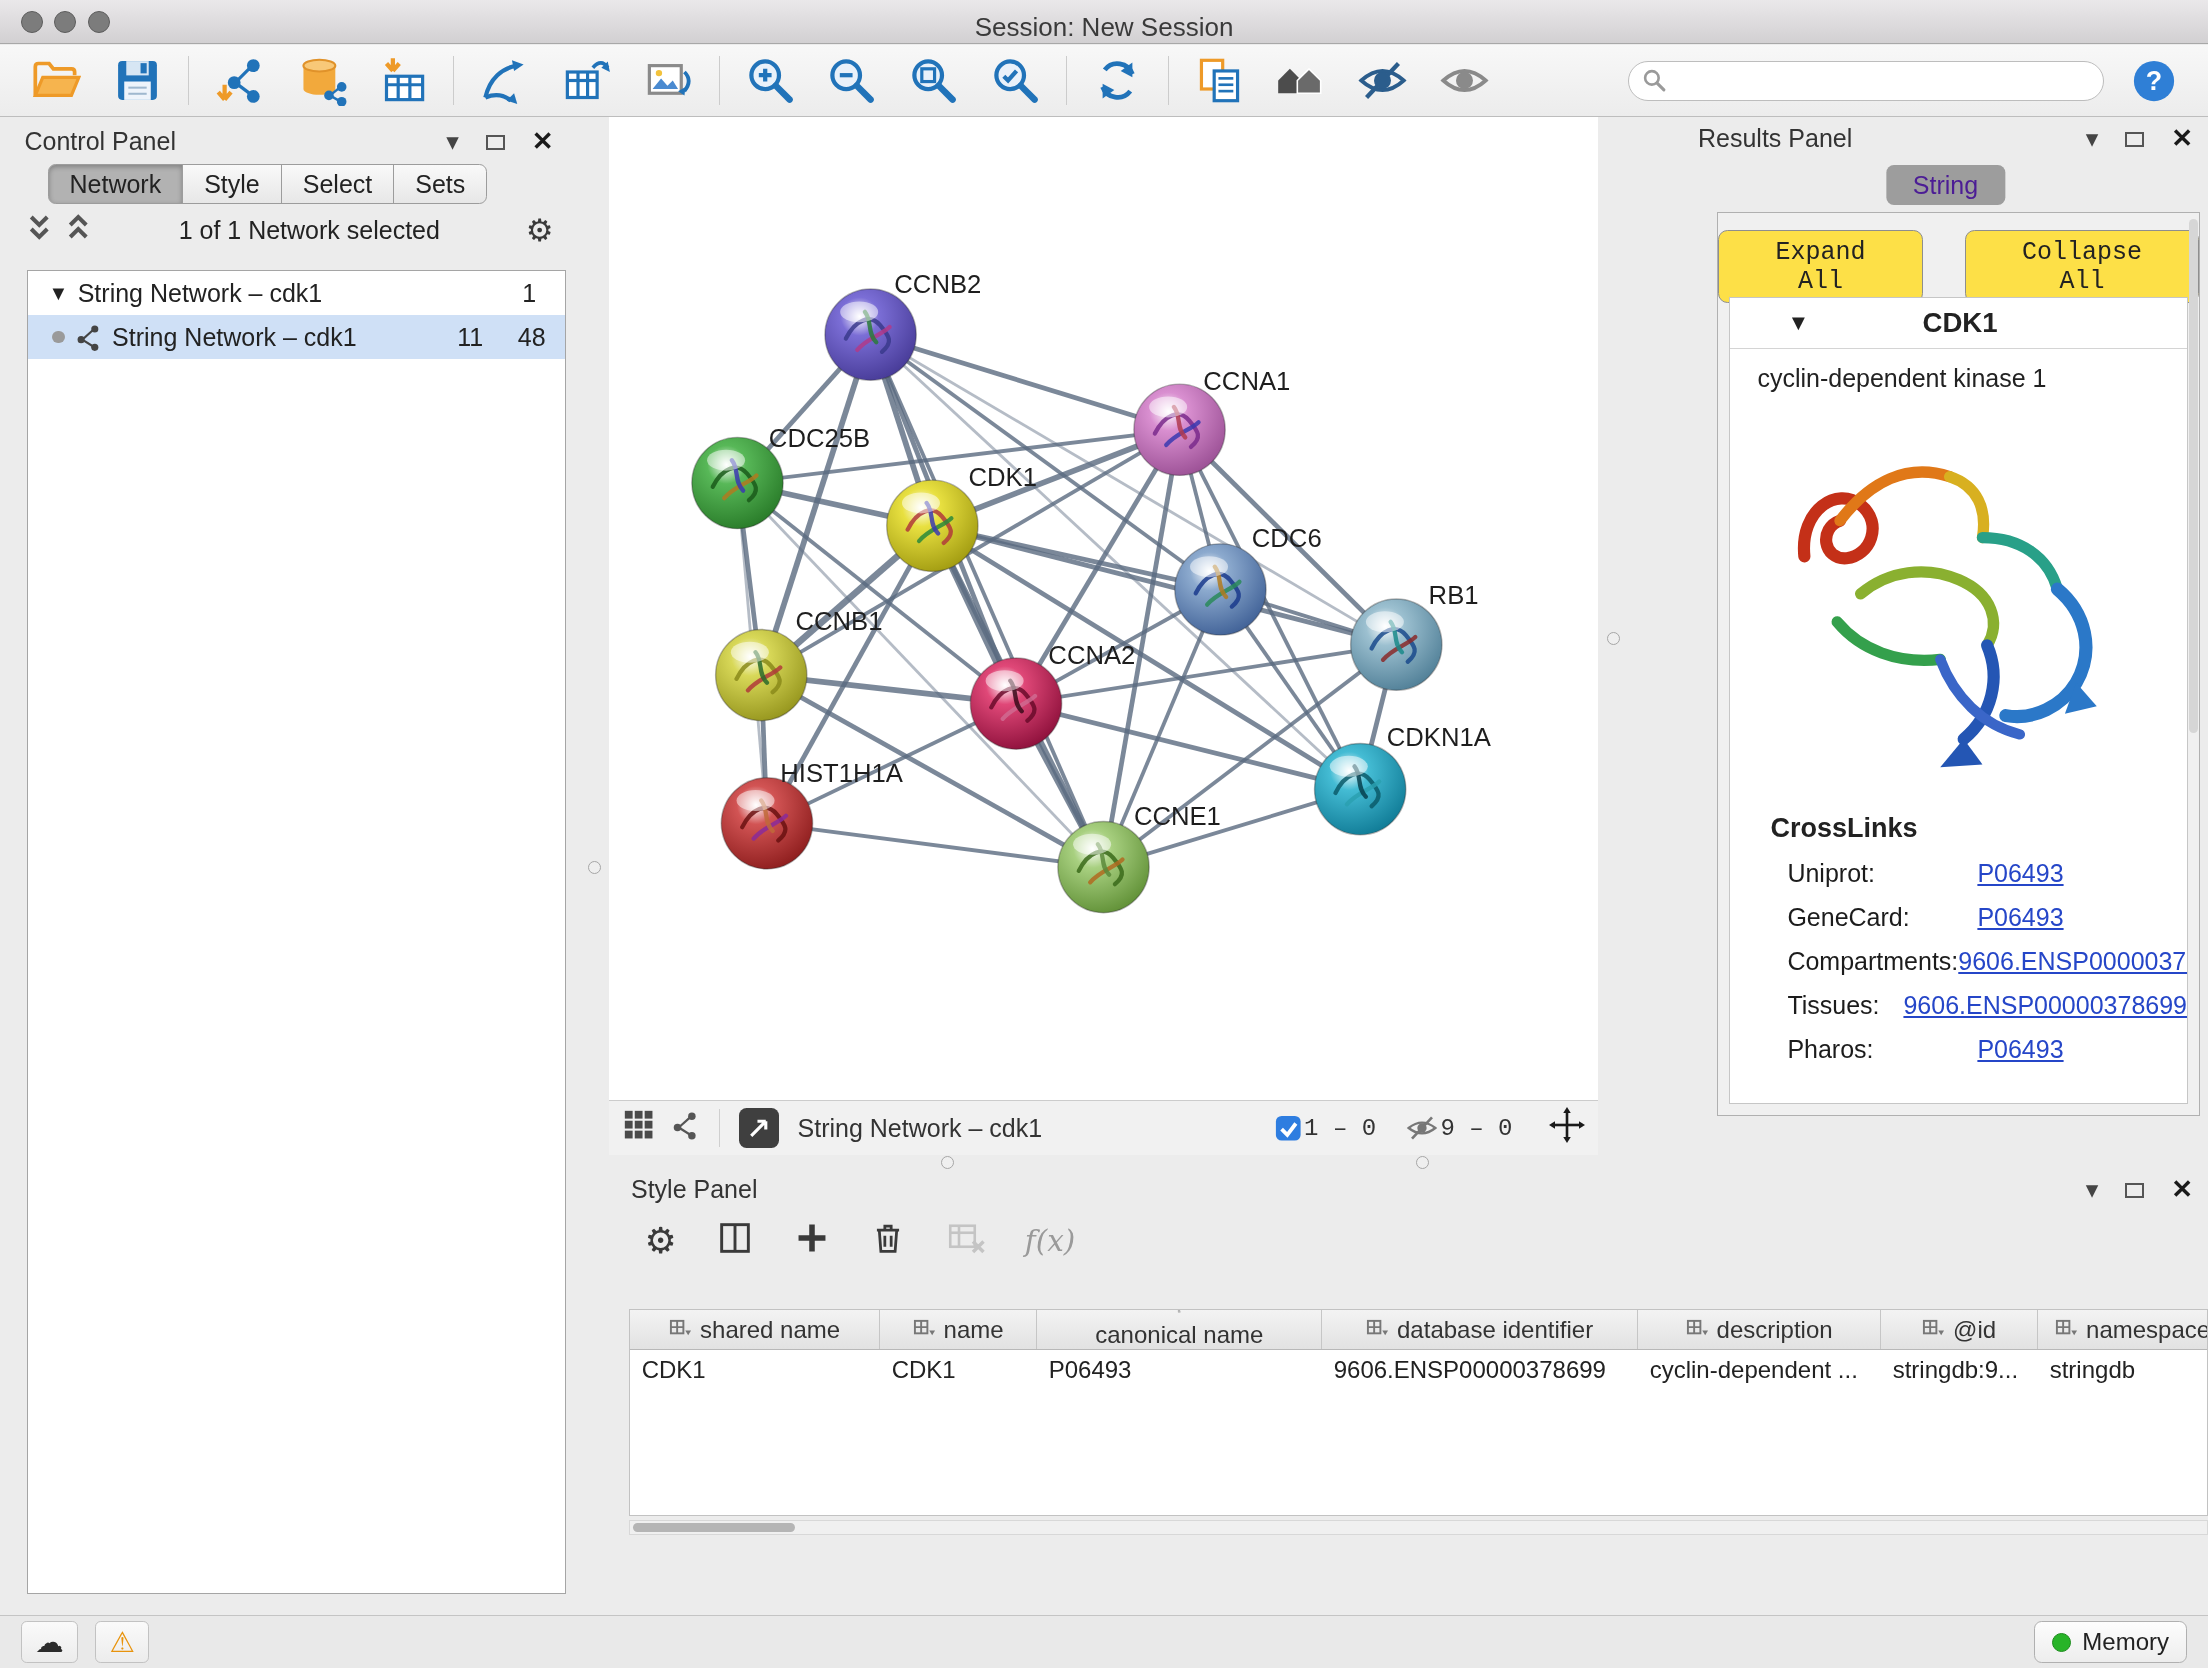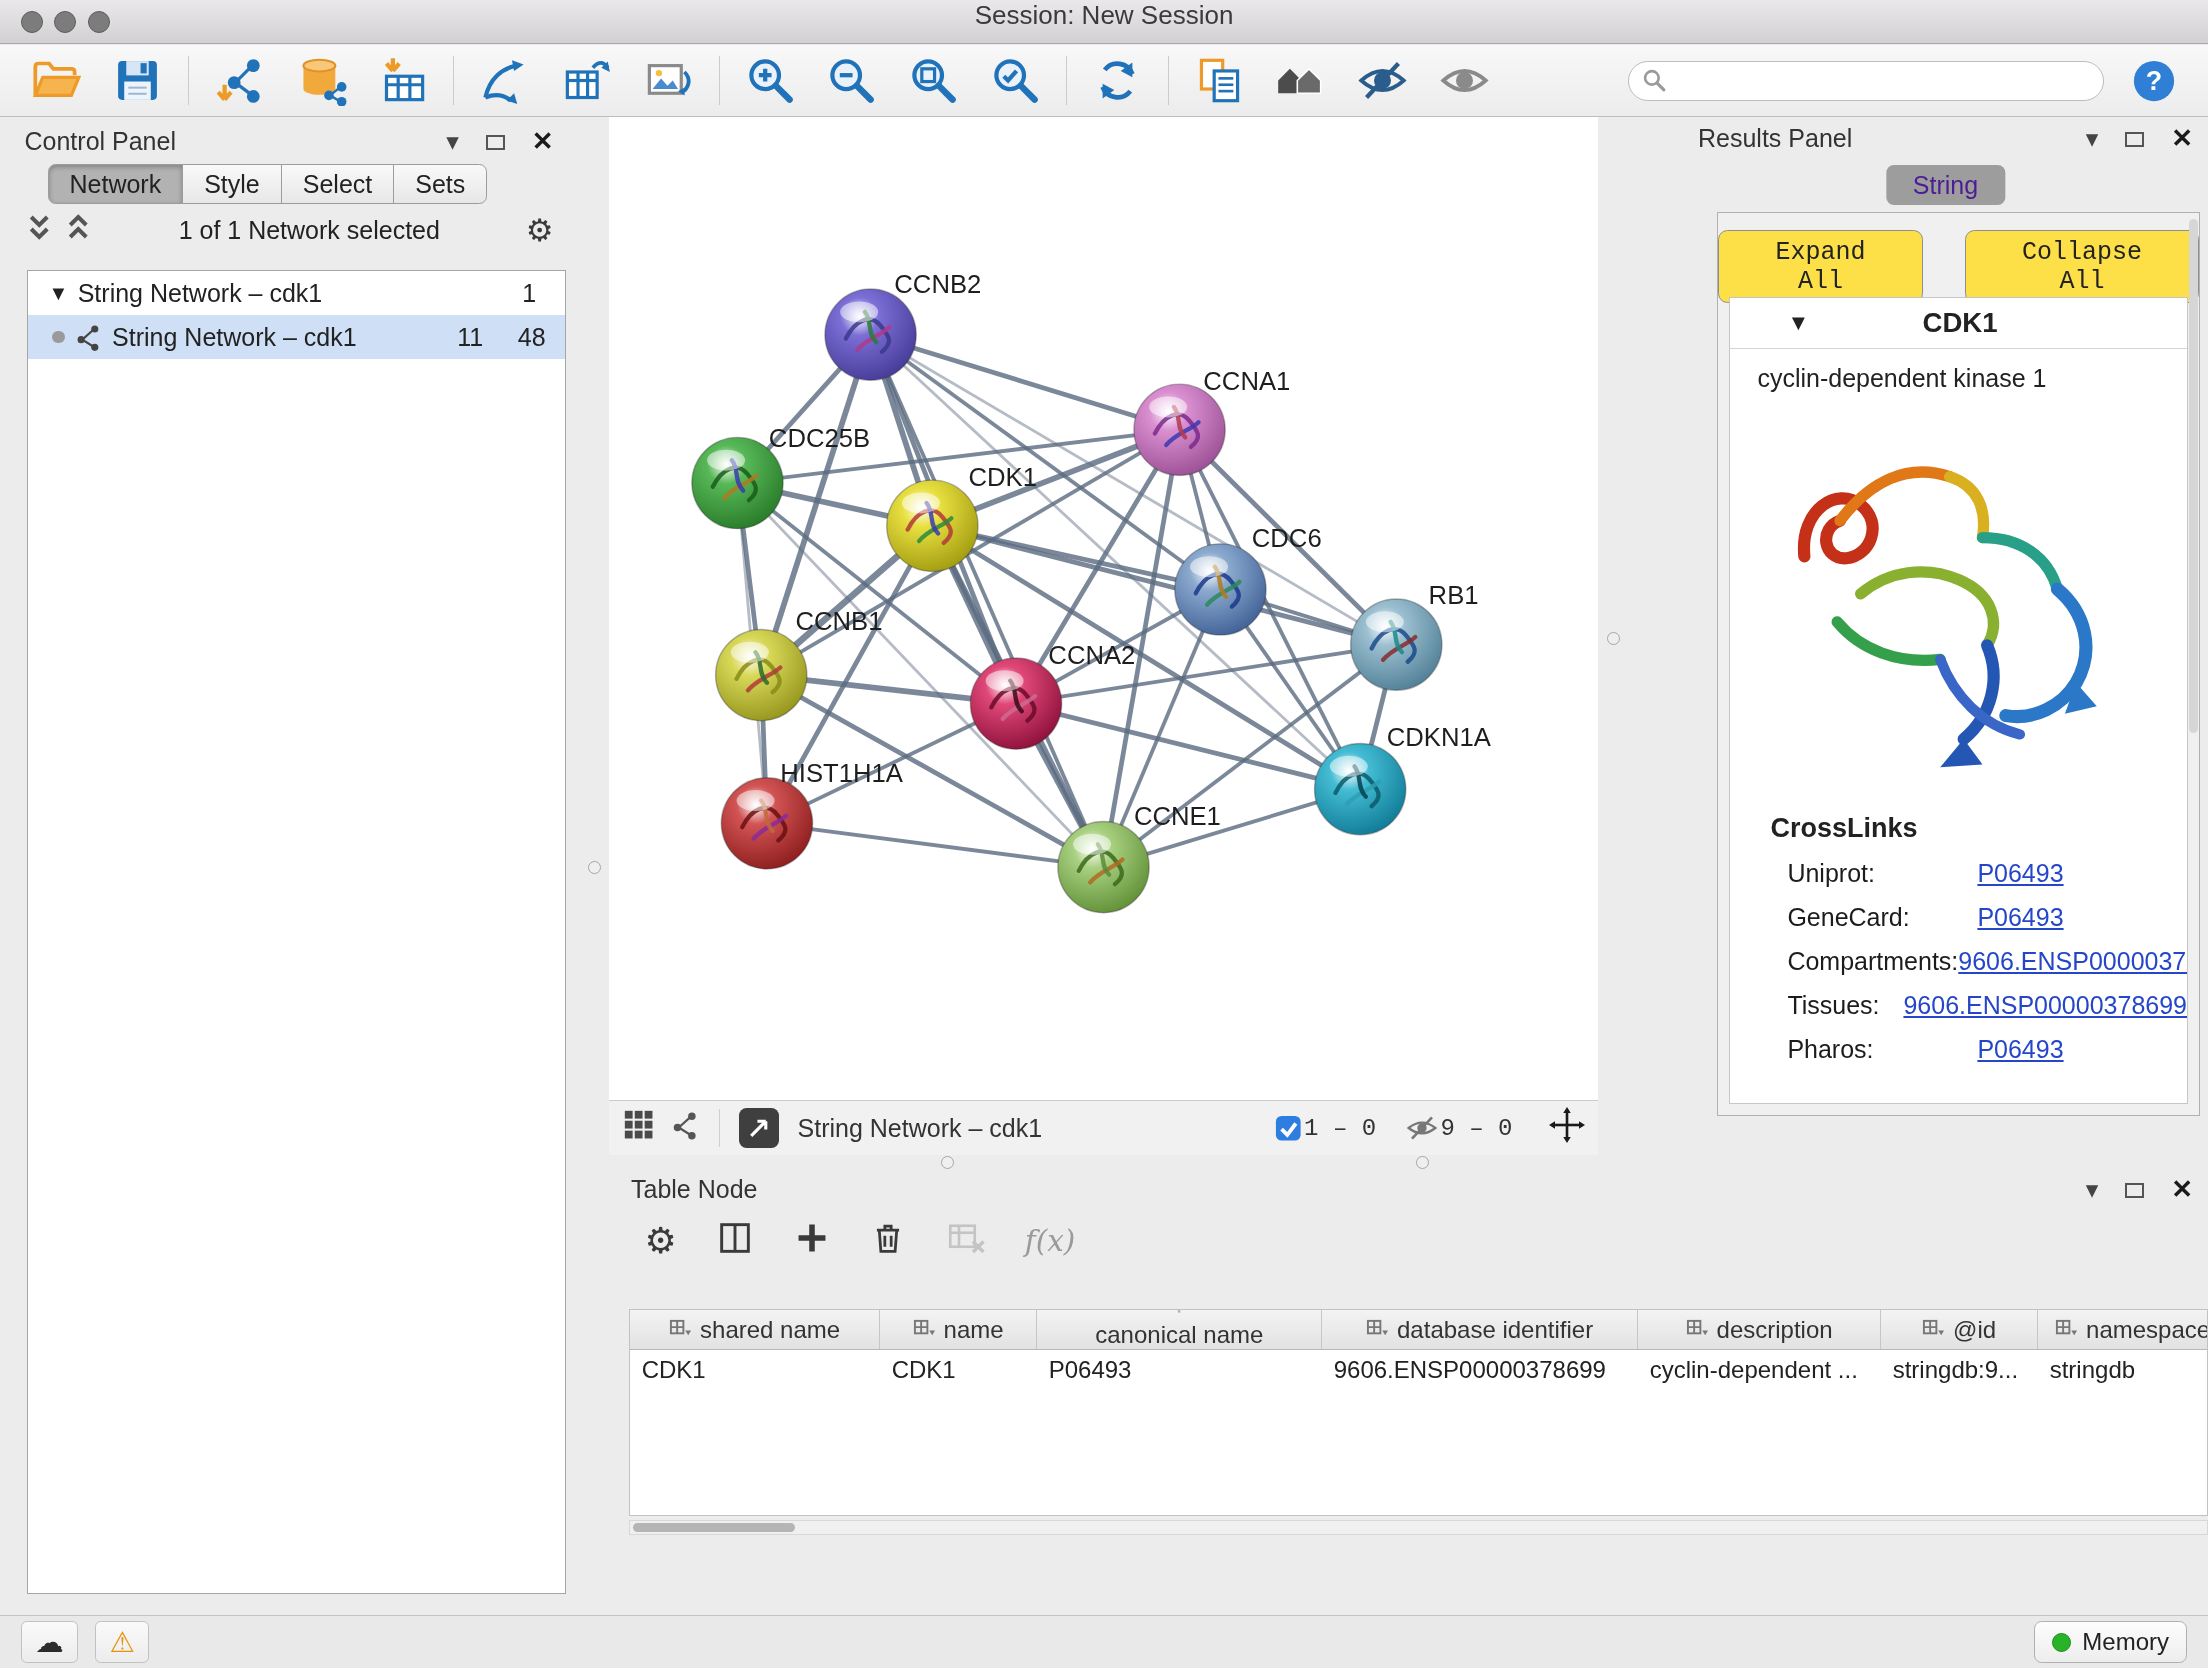--- a/index.html
+++ b/index.html
@@ -7,21 +7,21 @@
   body {
     width:2208px; height:1668px; position:relative; overflow:hidden;
     background:#ececec; font-family:"Liberation Sans", sans-serif; color:#222;
     font-size:25px;
   }
   .abs { position:absolute; }
 
   
   #titlebar { position:absolute; left:0; top:0; width:2208px; height:44px;
     background:linear-gradient(#eae8ea,#d2d0d2); border-bottom:1px solid #a8a8a8;
-    display:flex; align-items:flex-start; justify-content:center; }
+    display:flex; align-items:flex-end; justify-content:center; }
   #titlebar .title { font-size:26px; color:#3a3a3a; font-weight:500; }
   .traffic { position:absolute; left:21px; top:10.5px; display:flex; gap:11.4px; }
   .light { width:22px; height:22px; border-radius:50%; background:#7c7c7c; border:1.4px solid #5d5d5d; }
 
   
   #toolbar { position:absolute; left:0; top:45px; width:2208px; height:72px;
     background:linear-gradient(#f8f8f8,#ececec); border-bottom:1px solid #bdbdbd;
     display:flex; align-items:center; padding:0 15px; }
   .tb-btn { width:59px; height:59px; margin:0 11.4px; display:flex; align-items:center; justify-content:center; }
   .tb-sep { width:1px; height:49px; background:#cccccc; margin:0 9.5px; }
@@ -680,21 +680,21 @@
             <a class="cl-value" href="#">P06493</a>
           </div>
         </div>
     </div>
     <div class="rs-scroll"></div>
   </div>
 </div>
 
 <div id="table-panel">
   <div class="panel-head">
-    <span class="panel-title">Table Node</span>
+    <span class="panel-title">Style Panel</span>
     <span class="win-icons">
       <span><span class="chev">▾</span></span>
       <span><span class="floatbox"></span></span>
       <span><span class="closex">✕</span></span>
     </span>
   </div>
   <div class="tp-toolbar">
     <span><span class="gear-glyph" style="font-size:36px;">⚙</span></span>
     <span>
       <svg width="40" height="40" viewBox="0 0 48 48">

